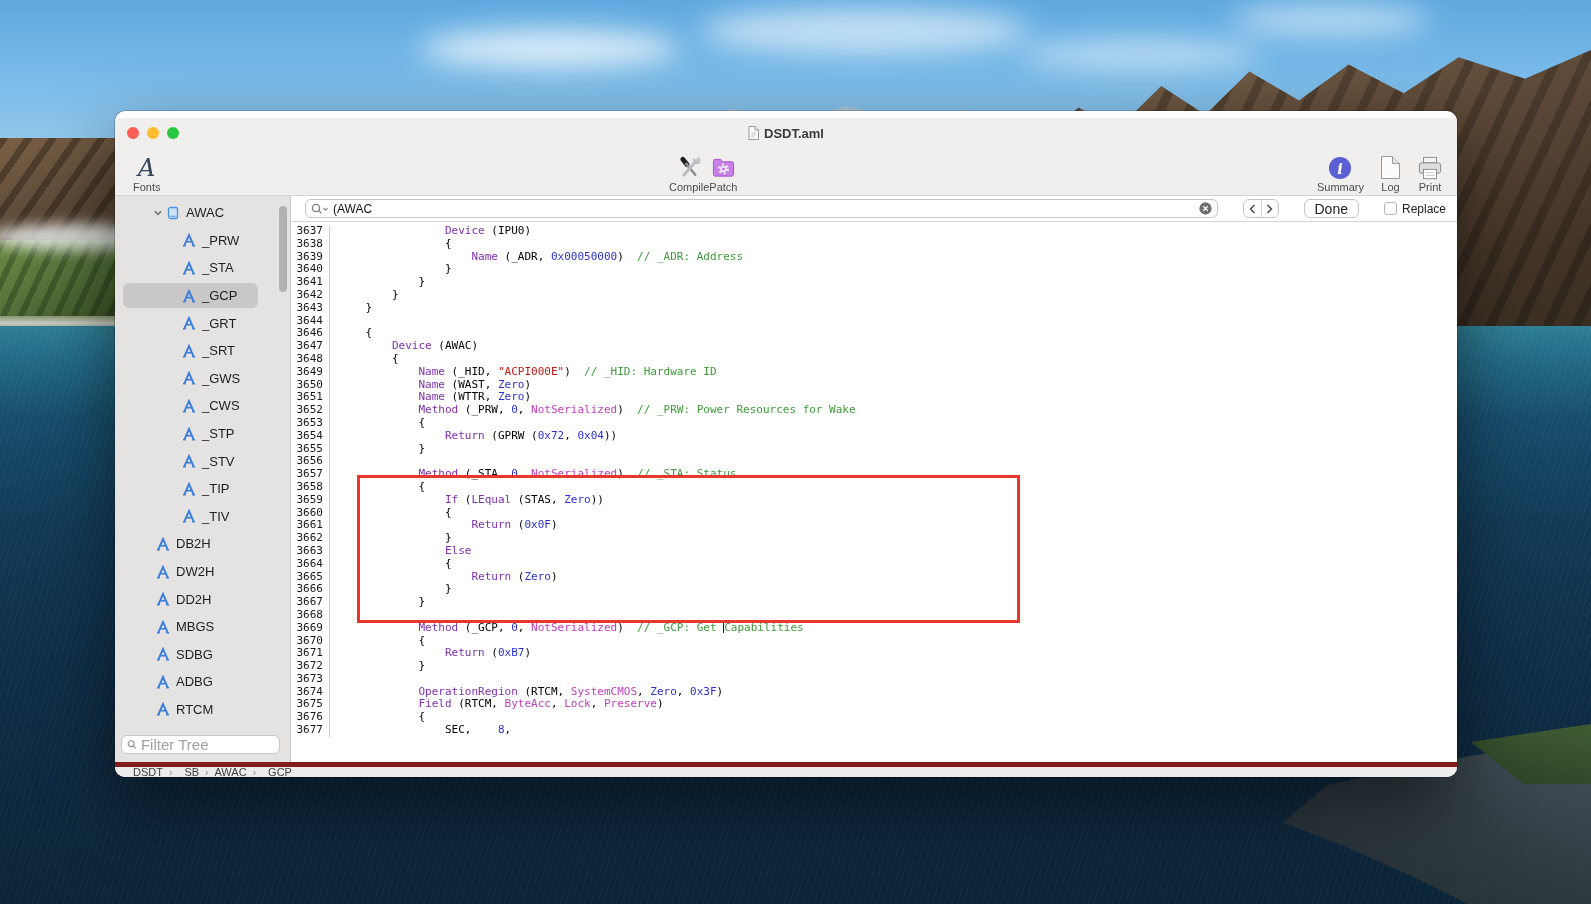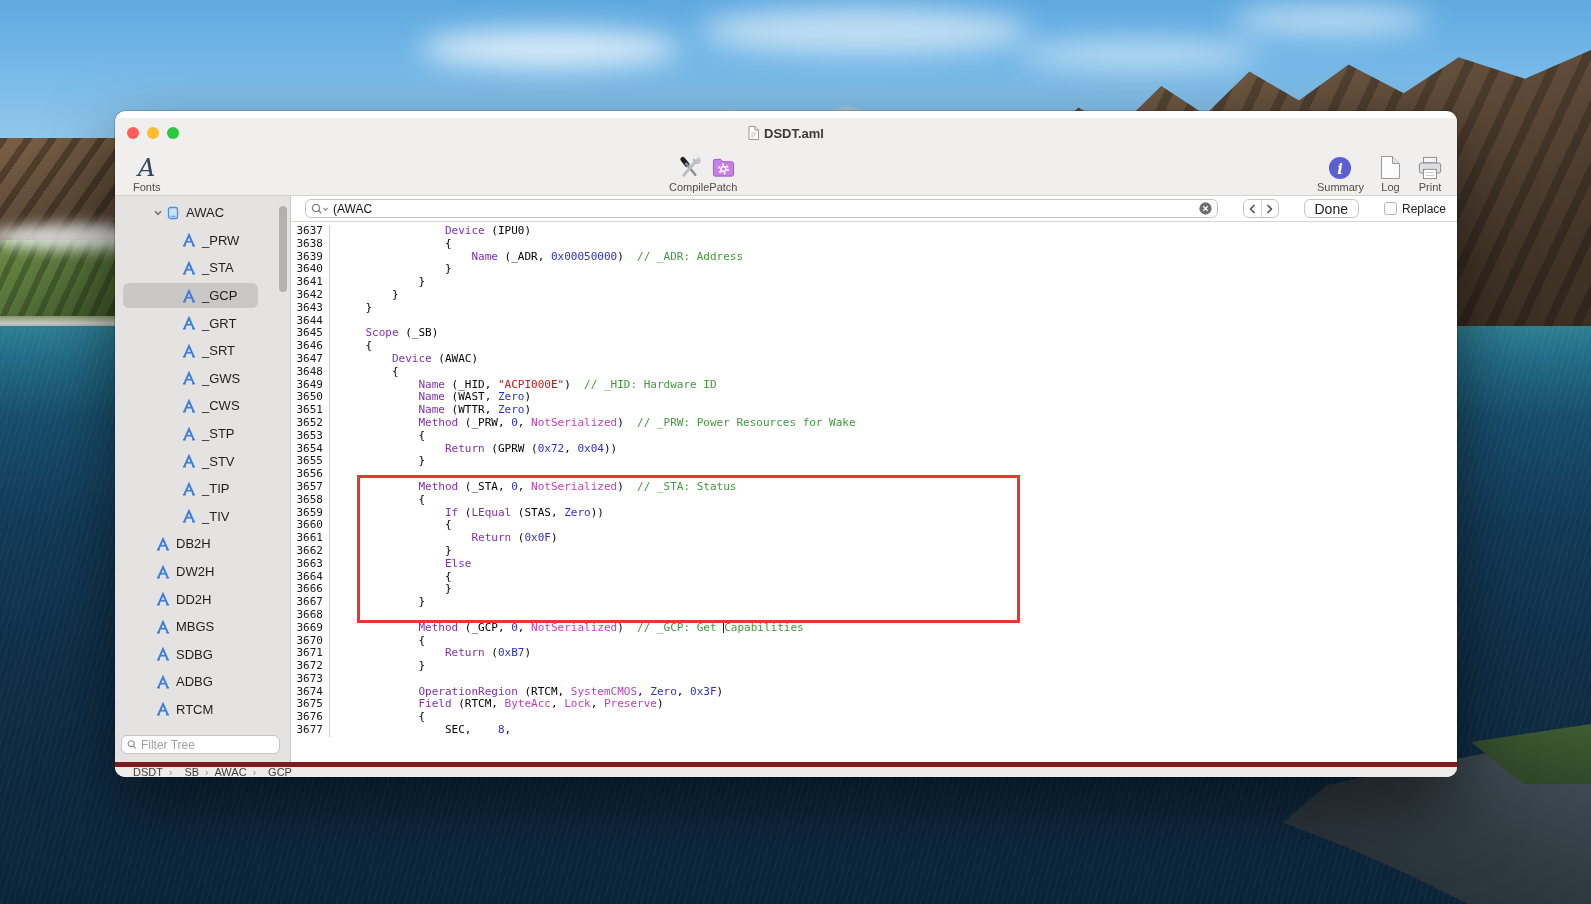--- a/index.html
+++ b/index.html
@@ -73,21 +73,21 @@
   .tree-row > * { position:relative; z-index:1; }
   .tree-row.selected::before { content:""; position:absolute; left:8px; width:135px; top:1px; bottom:1px; background:#c9c8c7; border-radius:6px; z-index:0; }
   .tree-row .chev { width:14px; display:flex; justify-content:center; }
   .tree-row .nicon { width:16px; margin-right:5px; display:flex; justify-content:center; }
   .ind-dev { padding-left:36px; }
   .ind-m   { padding-left:66px;text-align:center; }
   .ind-t   { padding-left:40px; }
   .sb-scroll { position:absolute; right:3px; top:10px; width:8px; height:86px; border-radius:4px; background:#b3b2b1; }
   .filter { position:absolute; left:6px; right:10px; bottom:8px; height:19px; background:#fff; border:1px solid #c7c6c5; border-radius:6px;
     display:flex; align-items:center; padding:0 5px; gap:4px; }
-  .filter input { border:none; outline:none; width:100%; font-size:12px; color:#333; background:transparent; font-family:"Liberation Sans",sans-serif; }
+  .filter input { border:none; outline:none; width:100%; font-size:15px; color:#333; background:transparent; font-family:"Liberation Sans",sans-serif; }
   .filter input::placeholder { color:#a2a1a0; }
 
   
   .editor { flex:1; display:flex; flex-direction:column; min-width:0; background:#fff; }
   .findrow { height:26px; flex:0 0 auto; border-bottom:1px solid #d6d5d4; display:flex; align-items:center; padding:0 11px 0 14px; gap:25px; background:#fff; }
   .searchfield { flex:1; height:19px; border:1px solid #c6c5c4; border-radius:6px; display:flex; align-items:center; padding:0 5px; gap:3px; background:#fff; }
   .searchfield input { flex:1; border:none; outline:none; font-size:12px; color:#111; background:transparent; font-family:"Liberation Sans",sans-serif; }
   .seg { display:flex; height:19px; border:1px solid #c6c5c4; border-radius:6px; overflow:hidden; background:#fff; }
   .seg .seg-btn { width:17px; display:flex; align-items:center; justify-content:center; }
   .seg .seg-btn + .seg-btn { border-left:1px solid #d8d7d6; }
@@ -467,40 +467,40 @@
       <div class="codewrap" id="codewrap">
         <div class="hlbox" id="hlbox" style="border-color: rgb(232, 56, 46);"></div>
       <div class="code-line"><span class="lnum">3637</span><span class="gsep"></span><span class="ctext"><span class="tok-t">                </span><span class="tok-k">Device</span><span class="tok-t"> (IPU0)</span></span></div>
           <div class="code-line"><span class="lnum">3638</span><span class="gsep"></span><span class="ctext"><span class="tok-t">                {</span></span></div>
           <div class="code-line"><span class="lnum">3639</span><span class="gsep"></span><span class="ctext"><span class="tok-t">                    </span><span class="tok-k">Name</span><span class="tok-t"> (_ADR, </span><span class="tok-n">0x00050000</span><span class="tok-t">)  </span><span class="tok-c">// _ADR: Address</span></span></div>
           <div class="code-line"><span class="lnum">3640</span><span class="gsep"></span><span class="ctext"><span class="tok-t">                }</span></span></div>
           <div class="code-line"><span class="lnum">3641</span><span class="gsep"></span><span class="ctext"><span class="tok-t">            }</span></span></div>
           <div class="code-line"><span class="lnum">3642</span><span class="gsep"></span><span class="ctext"><span class="tok-t">        }</span></span></div>
           <div class="code-line"><span class="lnum">3643</span><span class="gsep"></span><span class="ctext"><span class="tok-t">    }</span></span></div>
           <div class="code-line"><span class="lnum">3644</span><span class="gsep"></span><span class="ctext"></span></div>
-          <div class="code-line"><span class="lnum">3645</span><span class="gsep"></span><span class="ctext"><span class="tok-t">    </span><span class="tok-k">Scope</span><span class="tok-t"> (_SB)</span></span></div>
           <div class="code-line"><span class="lnum">3646</span><span class="gsep"></span><span class="ctext"><span class="tok-t">    {</span></span></div>
           <div class="code-line"><span class="lnum">3647</span><span class="gsep"></span><span class="ctext"><span class="tok-t">        </span><span class="tok-k">Device</span><span class="tok-t"> (AWAC)</span></span></div>
           <div class="code-line"><span class="lnum">3648</span><span class="gsep"></span><span class="ctext"><span class="tok-t">        {</span></span></div>
           <div class="code-line"><span class="lnum">3649</span><span class="gsep"></span><span class="ctext"><span class="tok-t">            </span><span class="tok-k">Name</span><span class="tok-t"> (_HID, </span><span class="tok-s">"ACPI000E"</span><span class="tok-t">)  </span><span class="tok-c">// _HID: Hardware ID</span></span></div>
           <div class="code-line"><span class="lnum">3650</span><span class="gsep"></span><span class="ctext"><span class="tok-t">            </span><span class="tok-k">Name</span><span class="tok-t"> (WAST, </span><span class="tok-n">Zero</span><span class="tok-t">)</span></span></div>
           <div class="code-line"><span class="lnum">3651</span><span class="gsep"></span><span class="ctext"><span class="tok-t">            </span><span class="tok-k">Name</span><span class="tok-t"> (WTTR, </span><span class="tok-n">Zero</span><span class="tok-t">)</span></span></div>
           <div class="code-line"><span class="lnum">3652</span><span class="gsep"></span><span class="ctext"><span class="tok-t">            </span><span class="tok-k">Method</span><span class="tok-t"> (_PRW, </span><span class="tok-n">0</span><span class="tok-t">, </span><span class="tok-p">NotSerialized</span><span class="tok-t">)  </span><span class="tok-c">// _PRW: Power Resources for Wake</span></span></div>
           <div class="code-line"><span class="lnum">3653</span><span class="gsep"></span><span class="ctext"><span class="tok-t">            {</span></span></div>
           <div class="code-line"><span class="lnum">3654</span><span class="gsep"></span><span class="ctext"><span class="tok-t">                </span><span class="tok-k">Return</span><span class="tok-t"> (GPRW (</span><span class="tok-n">0x72</span><span class="tok-t">, </span><span class="tok-n">0x04</span><span class="tok-t">))</span></span></div>
           <div class="code-line"><span class="lnum">3655</span><span class="gsep"></span><span class="ctext"><span class="tok-t">            }</span></span></div>
           <div class="code-line"><span class="lnum">3656</span><span class="gsep"></span><span class="ctext"></span></div>
           <div class="code-line"><span class="lnum">3657</span><span class="gsep"></span><span class="ctext"><span class="tok-t">            </span><span class="tok-k">Method</span><span class="tok-t"> (_STA, </span><span class="tok-n">0</span><span class="tok-t">, </span><span class="tok-p">NotSerialized</span><span class="tok-t">)  </span><span class="tok-c">// _STA: Status</span></span></div>
           <div class="code-line"><span class="lnum">3658</span><span class="gsep"></span><span class="ctext"><span class="tok-t">            {</span></span></div>
           <div class="code-line"><span class="lnum">3659</span><span class="gsep"></span><span class="ctext"><span class="tok-t">                </span><span class="tok-k">If</span><span class="tok-t"> (</span><span class="tok-k">LEqual</span><span class="tok-t"> (STAS, </span><span class="tok-n">Zero</span><span class="tok-t">))</span></span></div>
           <div class="code-line"><span class="lnum">3660</span><span class="gsep"></span><span class="ctext"><span class="tok-t">                {</span></span></div>
           <div class="code-line"><span class="lnum">3661</span><span class="gsep"></span><span class="ctext"><span class="tok-t">                    </span><span class="tok-k">Return</span><span class="tok-t"> (</span><span class="tok-n">0x0F</span><span class="tok-t">)</span></span></div>
           <div class="code-line"><span class="lnum">3662</span><span class="gsep"></span><span class="ctext"><span class="tok-t">                }</span></span></div>
           <div class="code-line"><span class="lnum">3663</span><span class="gsep"></span><span class="ctext"><span class="tok-t">                </span><span class="tok-k">Else</span></span></div>
           <div class="code-line"><span class="lnum">3664</span><span class="gsep"></span><span class="ctext"><span class="tok-t">                {</span></span></div>
+          <div class="code-line"><span class="lnum">3665</span><span class="gsep"></span><span class="ctext"><span class="tok-t">                    </span><span class="tok-k">Return</span><span class="tok-t"> (</span><span class="tok-n">Zero</span><span class="tok-t">)</span></span></div>
           <div class="code-line"><span class="lnum">3666</span><span class="gsep"></span><span class="ctext"><span class="tok-t">                }</span></span></div>
           <div class="code-line"><span class="lnum">3667</span><span class="gsep"></span><span class="ctext"><span class="tok-t">            }</span></span></div>
           <div class="code-line"><span class="lnum">3668</span><span class="gsep"></span><span class="ctext"></span></div>
           <div class="code-line"><span class="lnum">3669</span><span class="gsep"></span><span class="ctext"><span class="tok-t">            </span><span class="tok-k">Method</span><span class="tok-t"> (_GCP, </span><span class="tok-n">0</span><span class="tok-t">, </span><span class="tok-p">NotSerialized</span><span class="tok-t">)  </span><span class="tok-c">// _GCP: Get </span><span class="caret"></span><span class="tok-c">Capabilities</span></span></div>
           <div class="code-line"><span class="lnum">3670</span><span class="gsep"></span><span class="ctext"><span class="tok-t">            {</span></span></div>
           <div class="code-line"><span class="lnum">3671</span><span class="gsep"></span><span class="ctext"><span class="tok-t">                </span><span class="tok-k">Return</span><span class="tok-t"> (</span><span class="tok-n">0xB7</span><span class="tok-t">)</span></span></div>
           <div class="code-line"><span class="lnum">3672</span><span class="gsep"></span><span class="ctext"><span class="tok-t">            }</span></span></div>
           <div class="code-line"><span class="lnum">3673</span><span class="gsep"></span><span class="ctext"></span></div>
           <div class="code-line"><span class="lnum">3674</span><span class="gsep"></span><span class="ctext"><span class="tok-t">            </span><span class="tok-k">OperationRegion</span><span class="tok-t"> (RTCM, </span><span class="tok-p">SystemCMOS</span><span class="tok-t">, </span><span class="tok-n">Zero</span><span class="tok-t">, </span><span class="tok-n">0x3F</span><span class="tok-t">)</span></span></div>
           <div class="code-line"><span class="lnum">3675</span><span class="gsep"></span><span class="ctext"><span class="tok-t">            </span><span class="tok-k">Field</span><span class="tok-t"> (RTCM, </span><span class="tok-p">ByteAcc</span><span class="tok-t">, </span><span class="tok-p">Lock</span><span class="tok-t">, </span><span class="tok-p">Preserve</span><span class="tok-t">)</span></span></div>

